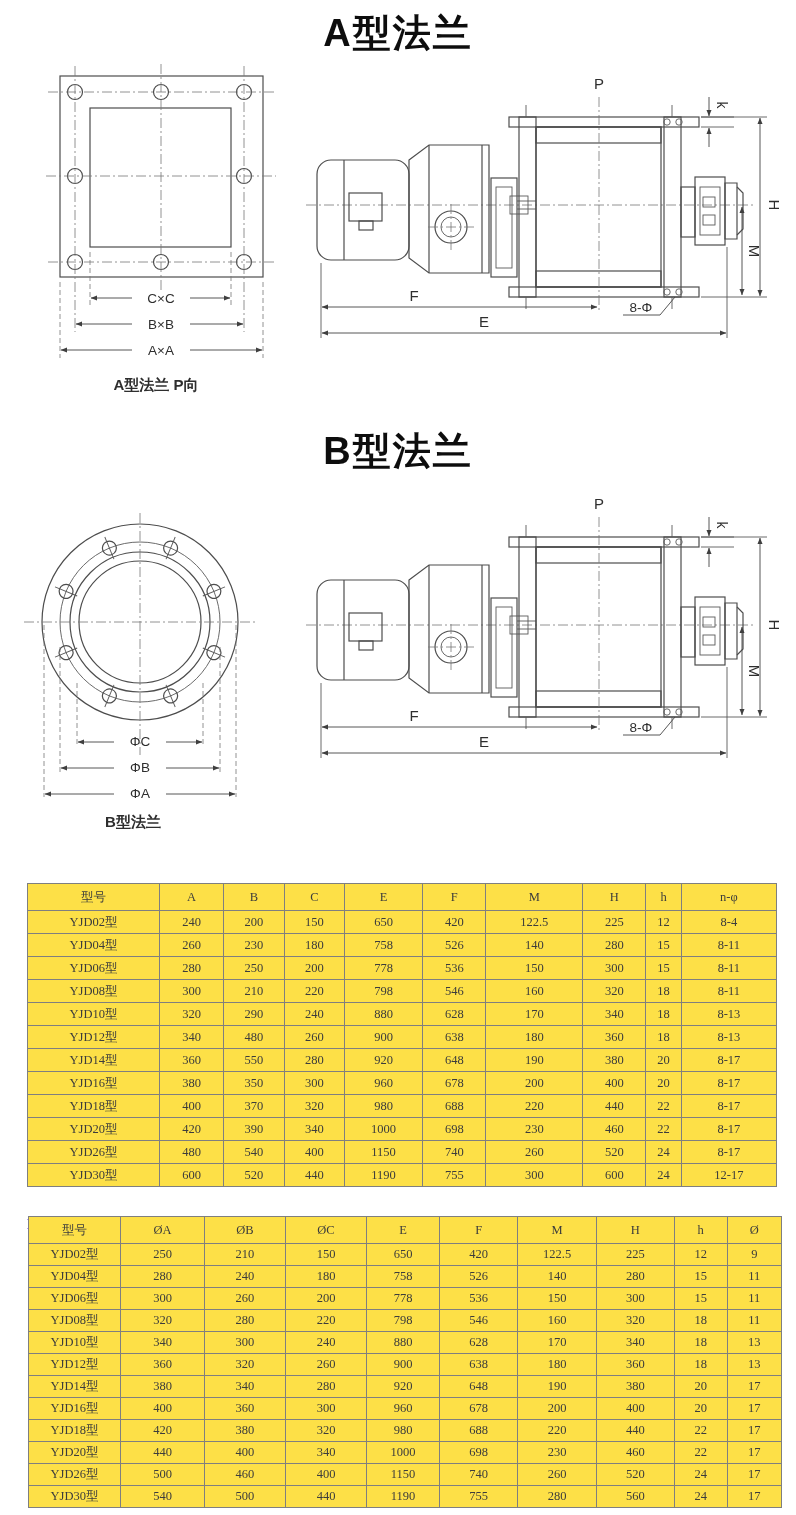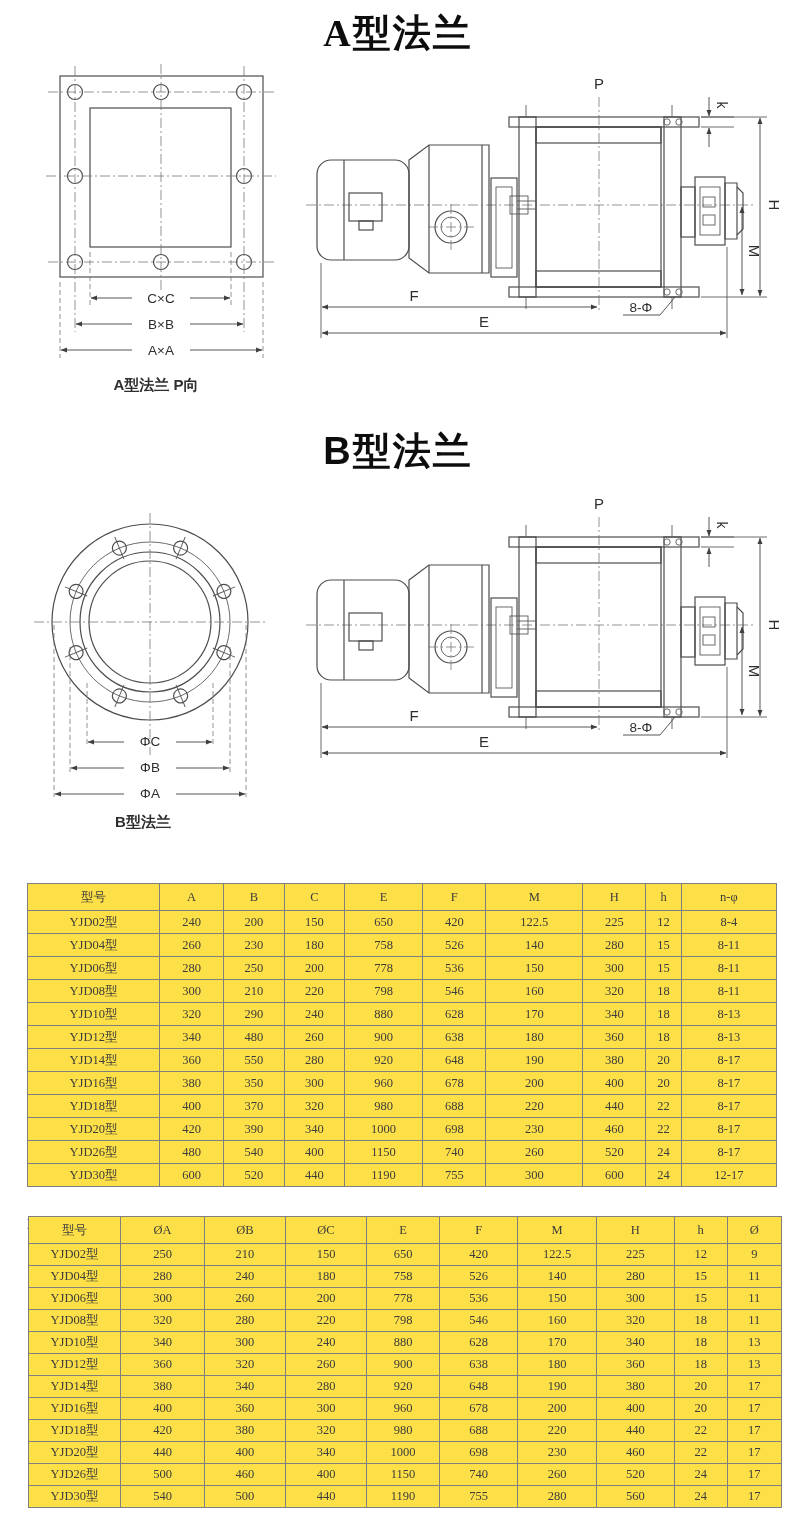--- a/index.html
+++ b/index.html
@@ -38,21 +38,21 @@
   #table-b th:nth-child(3){width:10.6%}#table-b th:nth-child(4){width:10.7%}
   #table-b th:nth-child(5){width:9.5%}#table-b th:nth-child(6){width:10.3%}
   #table-b th:nth-child(7){width:10.3%}#table-b th:nth-child(8){width:10.2%}
   #table-b th:nth-child(9){width:6.9%}
 </style>
 </head>
 <body>
 
 <div class="page">
 
-  <div class="sec-title" style="top:8px;font-family:Liberation Serif, serif;">A型法兰</div>
+  <div class="sec-title" style="top:8px;">A型法兰</div>
 
   <div class="fig" style="left:28px;top:60px;">
     <svg width="260" height="340" viewBox="0 0 260 340">
       <defs>
         <marker id="arA" viewBox="0 0 10 10" refX="9.5" refY="5" markerWidth="10" markerHeight="7" orient="auto-start-reverse">
           <path d="M0,1 L10,5 L0,9 z" fill="#3f3f3f"></path>
         </marker>
       </defs>
       <g>
         <rect class="obj" x="32" y="16" width="203" height="201"></rect>
@@ -193,21 +193,21 @@
 
     <g>
       <text x="337" y="237" font-size="13.5" text-anchor="middle">8-Φ</text>
       <path class="dim" d="M319,240 H356 L371,222"></path>
     </g>
   </svg>
 </div>
 
   <div class="sec-title" style="top:426px;">B型法兰</div>
 
-  <div class="fig" style="left:30px;top:505px;">
+  <div class="fig" style="left:20px;top:505px;">
     <svg width="250" height="335" viewBox="0 0 250 335">
       <defs>
         <marker id="arB" viewBox="0 0 10 10" refX="9.5" refY="5" markerWidth="10" markerHeight="7" orient="auto-start-reverse">
           <path d="M0,1 L10,5 L0,9 z" fill="#3f3f3f"></path>
         </marker>
       </defs>
       <g>
         <circle class="obj" cx="120" cy="117" r="98"></circle>
         <circle class="thin" cx="120" cy="117" r="80"></circle>
         <circle class="obj" cx="120" cy="117" r="70"></circle>

